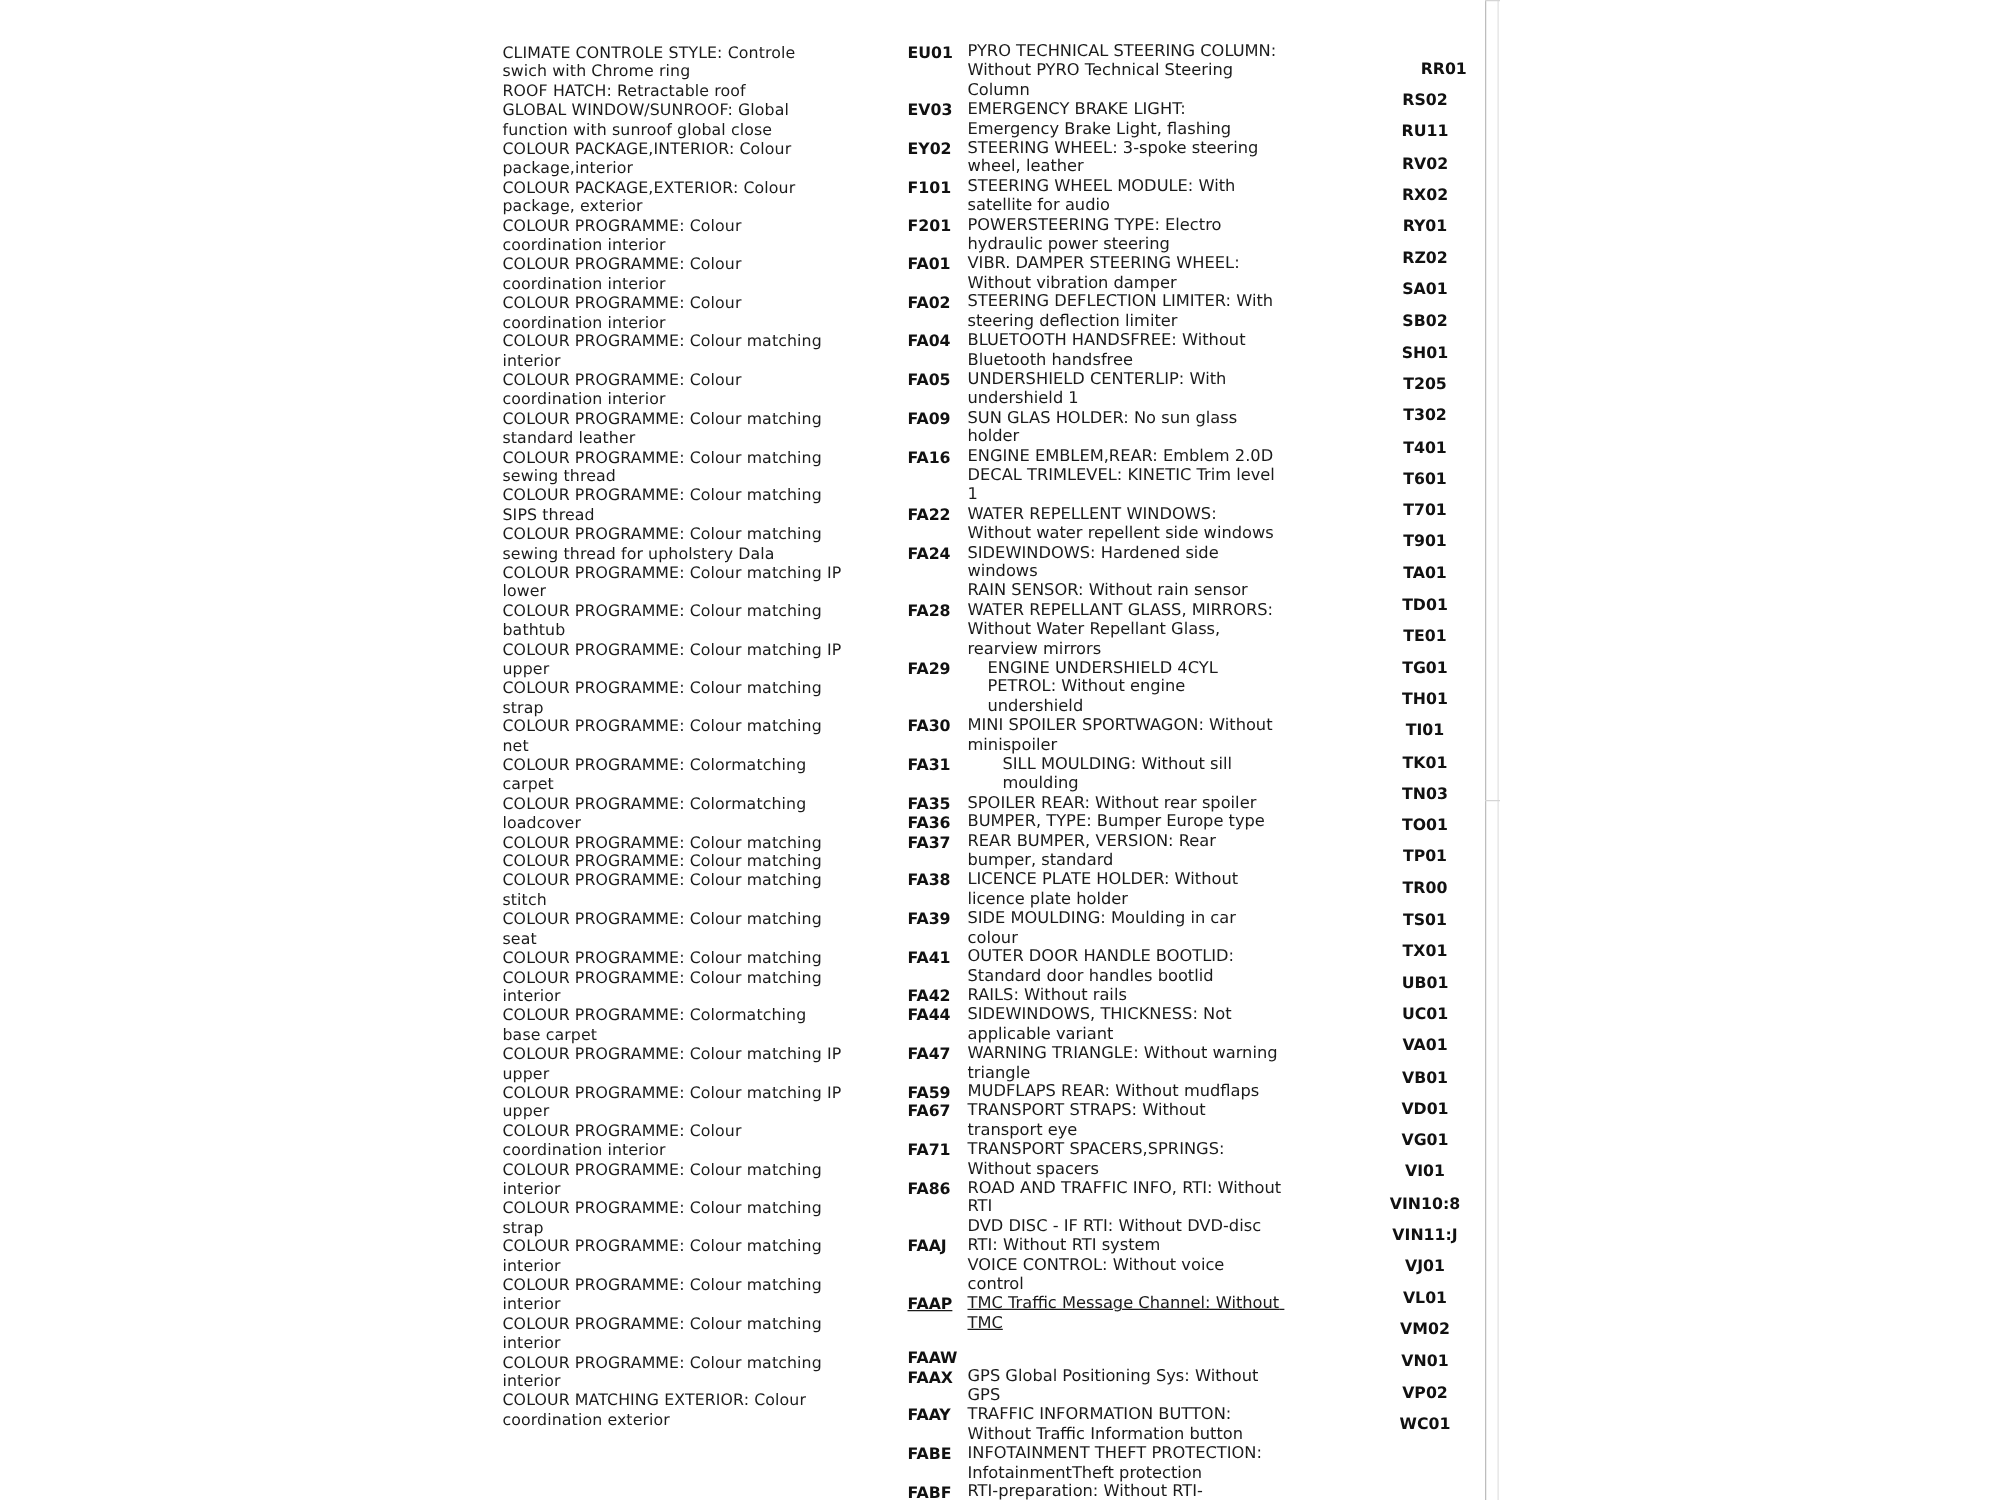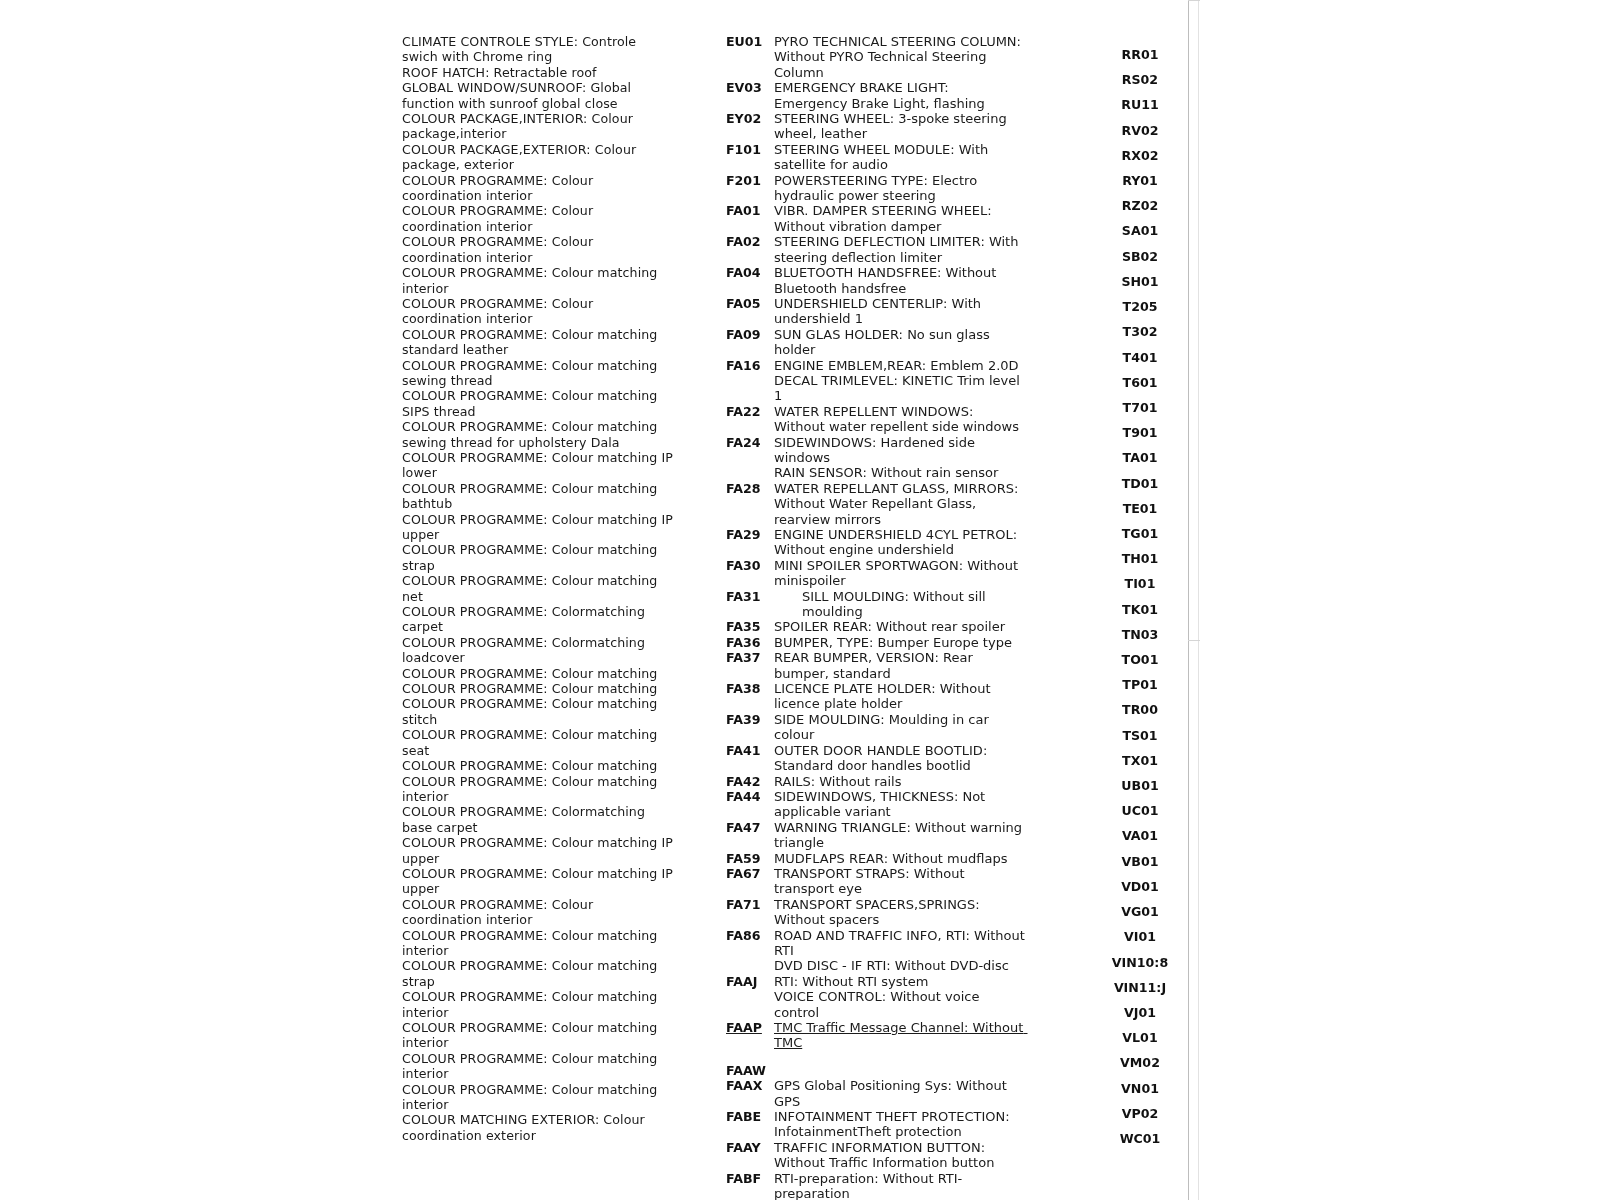--- a/index.html
+++ b/index.html
@@ -202,21 +202,21 @@
         <div class="mid-desc">SIDEWINDOWS: Hardened side windows</div>
       </div>
       <div class="mid-row" style="margin-bottom: 0px;">
         <div class="mid-code"></div>
         <div class="mid-desc">RAIN SENSOR: Without rain sensor</div>
       </div>
       <div class="mid-row" style="margin-bottom: 0px;">
         <div class="mid-code">FA28</div>
         <div class="mid-desc">WATER REPELLANT GLASS, MIRRORS: Without Water Repellant Glass, rearview mirrors</div>
       </div>
-      <div class="mid-row" style="margin-bottom: 0px;">
+      <div class="mid-row" style="margin-bottom: 0px; gap: 16px;">
         <div class="mid-code">FA29</div>
         <div class="mid-desc">ENGINE UNDERSHIELD 4CYL PETROL: Without engine undershield</div>
       </div>
       <div class="mid-row" style="margin-bottom: 0px;">
         <div class="mid-code">FA30</div>
         <div class="mid-desc">MINI SPOILER SPORTWAGON: Without minispoiler</div>
       </div>
       <div class="mid-row" style="margin-bottom: 0px; gap: 28px;">
         <div class="mid-code">FA31</div>
         <div class="mid-desc">SILL MOULDING: Without sill moulding</div>
@@ -291,43 +291,43 @@
       </div>
       <div class="mid-row" style="margin-bottom: 0px;">
         <div class="mid-code">FAAW</div>
         <div class="mid-desc"></div>
       </div>
       <div class="mid-row" style="margin-bottom: 0px;">
         <div class="mid-code">FAAX</div>
         <div class="mid-desc">GPS Global Positioning Sys: Without GPS</div>
       </div>
       <div class="mid-row" style="margin-bottom: 0px;">
+        <div class="mid-code">FAAY</div>
+        <div class="mid-desc">TRAFFIC INFORMATION BUTTON: Without Traffic Information button</div>
+      </div>
+      <div class="mid-row" style="margin-bottom: 0px;">
         <div class="mid-code">FABE</div>
         <div class="mid-desc">INFOTAINMENT THEFT PROTECTION: InfotainmentTheft protection</div>
       </div>
       <div class="mid-row" style="margin-bottom: 0px;">
-        <div class="mid-code">FAAY</div>
-        <div class="mid-desc">TRAFFIC INFORMATION BUTTON: Without Traffic Information button</div>
-      </div>
-      <div class="mid-row" style="margin-bottom: 0px;">
         <div class="mid-code">FABF</div>
         <div class="mid-desc">RTI-preparation: Without RTI-preparation</div>
       </div>
       <div class="mid-row" style="margin-bottom: 0px;">
         <div class="mid-code">FB01</div>
         <div class="mid-desc">PARKING ASSISTANCE: With parking assistance, rear</div>
       </div>
       <div class="mid-row" style="margin-bottom: 0px;">
         <div class="mid-code"></div>
         <div class="mid-desc">REAR SPOILER: Without rear spoiler (Sport option)</div>
       </div>
     </div>
 
   <div class="col-right" style="position: absolute;">
-      <div class="right-code" style="position: absolute; left: 0px; width: 110px; top: 13px; text-align: center;">RR01</div>
+      <div class="right-code" style="position: absolute; left: 15px; width: 110px; top: 13px; text-align: center;">RR01</div>
       <div class="right-code" style="position: absolute; left: 0px; width: 110px; top: 38.2093px;">RS02</div>
       <div class="right-code" style="position: absolute; left: 0px; width: 110px; top: 63.4186px;">RU11</div>
       <div class="right-code" style="position: absolute; left: 0px; width: 110px; top: 88.6279px;">RV02</div>
       <div class="right-code" style="position: absolute; left: 0px; width: 110px; top: 113.837px;">RX02</div>
       <div class="right-code" style="position: absolute; left: 0px; width: 110px; top: 139.047px;">RY01</div>
       <div class="right-code" style="position: absolute; left: 0px; width: 110px; top: 164.256px;">RZ02</div>
       <div class="right-code" style="position: absolute; left: 0px; width: 110px; top: 189.465px;">SA01</div>
       <div class="right-code" style="position: absolute; left: 0px; width: 110px; top: 214.674px;">SB02</div>
       <div class="right-code" style="position: absolute; left: 0px; width: 110px; top: 239.884px;">SH01</div>
       <div class="right-code" style="position: absolute; left: 0px; width: 110px; top: 265.093px;">T205</div>

